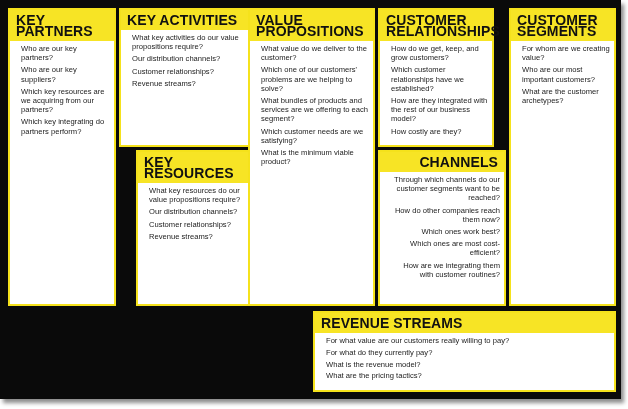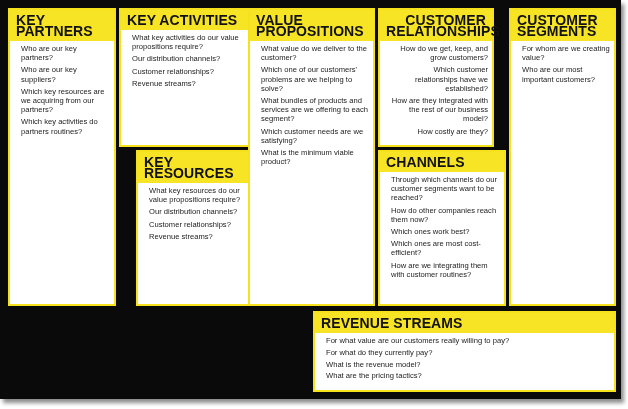--- a/index.html
+++ b/index.html
@@ -23,39 +23,39 @@
       text-transform: uppercase;
     }
     .block ul { list-style: none; margin: 0; padding: 3px 4px 0 11px; }
     .block li {
       font-size: 7.6px; line-height: 9.2px; color: #222; margin-bottom: 3px;
     }
     #kp { left: 8px;  top: 8px;   width: 108px; height: 298px; }
     #ka { left: 119px; top: 8px;  width: 142px; height: 139px; }
     #kr { left: 136px; top: 150px; width: 126px; height: 156px; }
     #vp { left: 248px; top: 8px;  width: 127px; height: 298px; }
-    #cr { left: 378px; top: 8px;  width: 116px; height: 139px; text-align: right; }
-    #ch { left: 378px; top: 150px; width: 128px; height: 156px; }
+    #cr { left: 378px; top: 8px;  width: 116px; height: 139px; }
+    #ch { left: 378px; top: 150px; width: 128px; height: 156px; text-align: right; }
     #cs { left: 509px; top: 8px;  width: 107px; height: 298px; }
     #cost { left: 8px; top: 311px; width: 302px; height: 81px; }
     #rev  { left: 313px; top: 311px; width: 303px; height: 81px; }
     #cost li, #rev li { margin-bottom: 2.6px; }
   </style>
 </head>
 <body>
 
 <div class="canvas">
 
   <div class="block" id="kp">
     <div class="hdr">KEY PARTNERS</div>
     <ul>
       <li>Who are our key partners?</li>
       <li>Who are our key suppliers?</li>
       <li>Which key resources are we acquiring from our partners?</li>
-      <li>Which key activities do partners routines?</li>
+      <li>Which key integrating do partners perform?</li>
     </ul>
   </div>
 
   <div class="block" id="ka">
     <div class="hdr">KEY ACTIVITIES</div>
     <ul>
       <li>What key activities do our value propositions require?</li>
       <li>Our distribution channels?</li>
       <li>Customer relationships?</li>
       <li>Revenue streams?</li>
@@ -102,20 +102,21 @@
       <li>Which ones are most cost-efficient?</li>
       <li>How are we integrating them with customer routines?</li>
     </ul>
   </div>
 
   <div class="block" id="cs">
     <div class="hdr">CUSTOMER SEGMENTS</div>
     <ul>
       <li>For whom are we creating value?</li>
       <li>Who are our most important customers?</li>
+      <li>What are the customer archetypes?</li>
     </ul>
   </div>
 
 
   <div class="block" id="rev">
     <div class="hdr">REVENUE STREAMS</div>
     <ul>
       <li>For what value are our customers really willing to pay?</li>
       <li>For what do they currently pay?</li>
       <li>What is the revenue model?</li>

